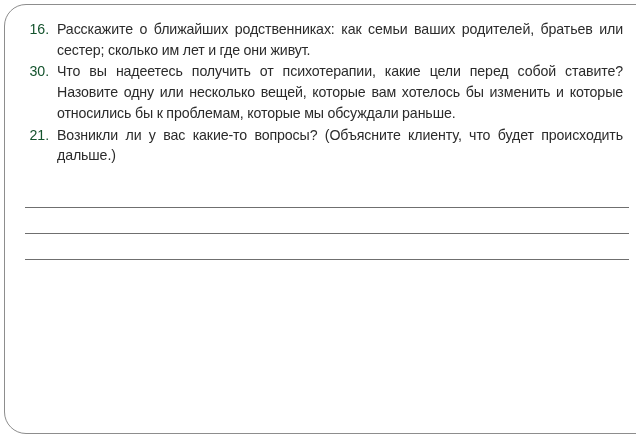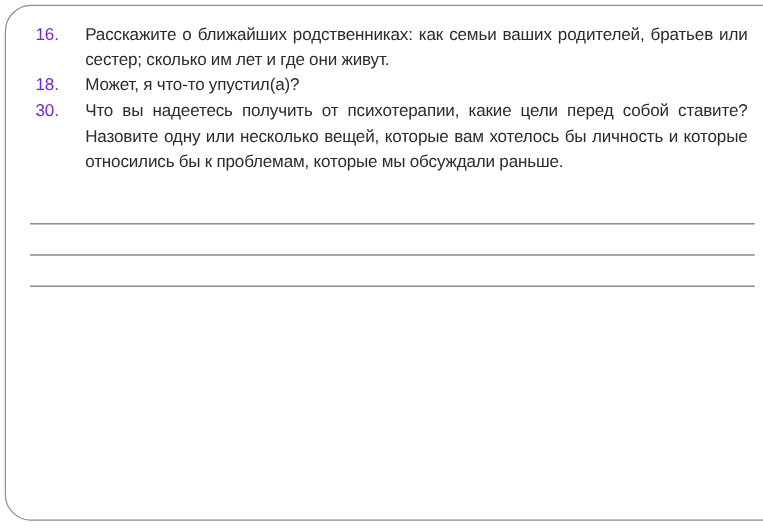--- a/index.html
+++ b/index.html
@@ -43,24 +43,24 @@
   }
   .qitem {
     display: flex;
     align-items: flex-start;
     margin: 0 0 1px 0;
   }
   .qnum {
     flex: 0 0 auto;
     width: 30px;
     text-align: right;
-    padding-right: 22px;
+    padding-right: 8px;
     font-size: 14.2px;
     line-height: 20.7px;
-    color: #6d28d9;
+    color: #14532d;
     letter-spacing: -0.1px;
   }
   .qtext {
     flex: 1 1 auto;
     font-size: 14.2px;
     line-height: 20.7px;
     color: #2b2b2b;
     letter-spacing: -0.12px;
     word-spacing: -0.2px;
     text-align: left;
@@ -101,31 +101,31 @@
   <div class="card-inner">
 
     <ol class="qlist">
 
       <li class="qitem">
         <span class="qnum">16.</span>
         <span class="qtext justify">Расскажите о ближайших родственниках: как семьи ваших родителей, братьев или сестер; сколько им лет и где они живут.</span>
       </li>
 
 
-      <li class="qitem">
-        <span class="qnum">18.</span>
-        <span class="qtext">Может, я что-то упустил(а)?</span>
-      </li>
 
 
       <li class="qitem">
         <span class="qnum">30.</span>
-        <span class="qtext justify">Что вы надеетесь получить от психотерапии, какие цели перед собой ставите? Назовите одну или несколько вещей, которые вам хотелось бы личность и которые относились бы к проблемам, которые мы обсуждали раньше.</span>
+        <span class="qtext justify">Что вы надеетесь получить от психотерапии, какие цели перед собой ставите? Назовите одну или несколько вещей, которые вам хотелось бы изменить и которые относились бы к проблемам, которые мы обсуждали раньше.</span>
       </li>
 
+      <li class="qitem">
+        <span class="qnum">21.</span>
+        <span class="qtext justify">Возникли ли у вас какие-то вопросы? (Объясните клиенту, что будет происходить дальше.)</span>
+      </li>
 
     </ol>
 
 
     <div class="lines">
       <div class="ruled-line"></div>
       <div class="ruled-line"></div>
       <div class="ruled-line"></div>
 
     </div>

